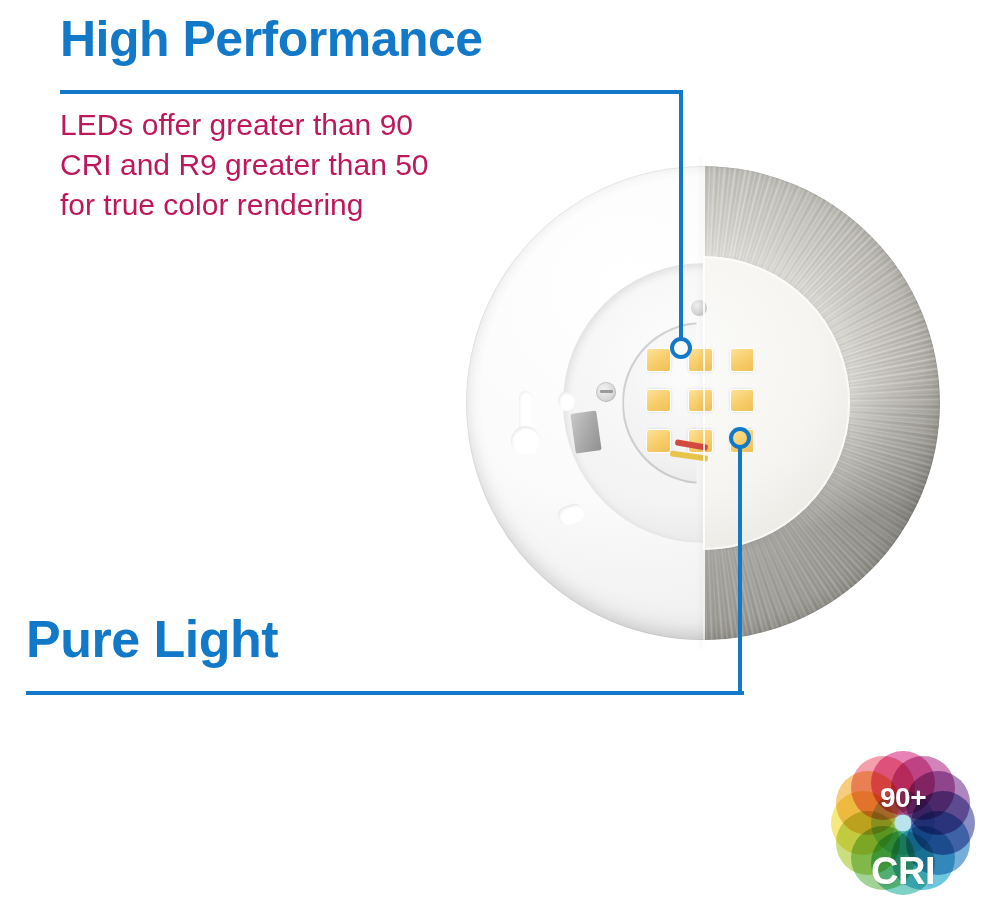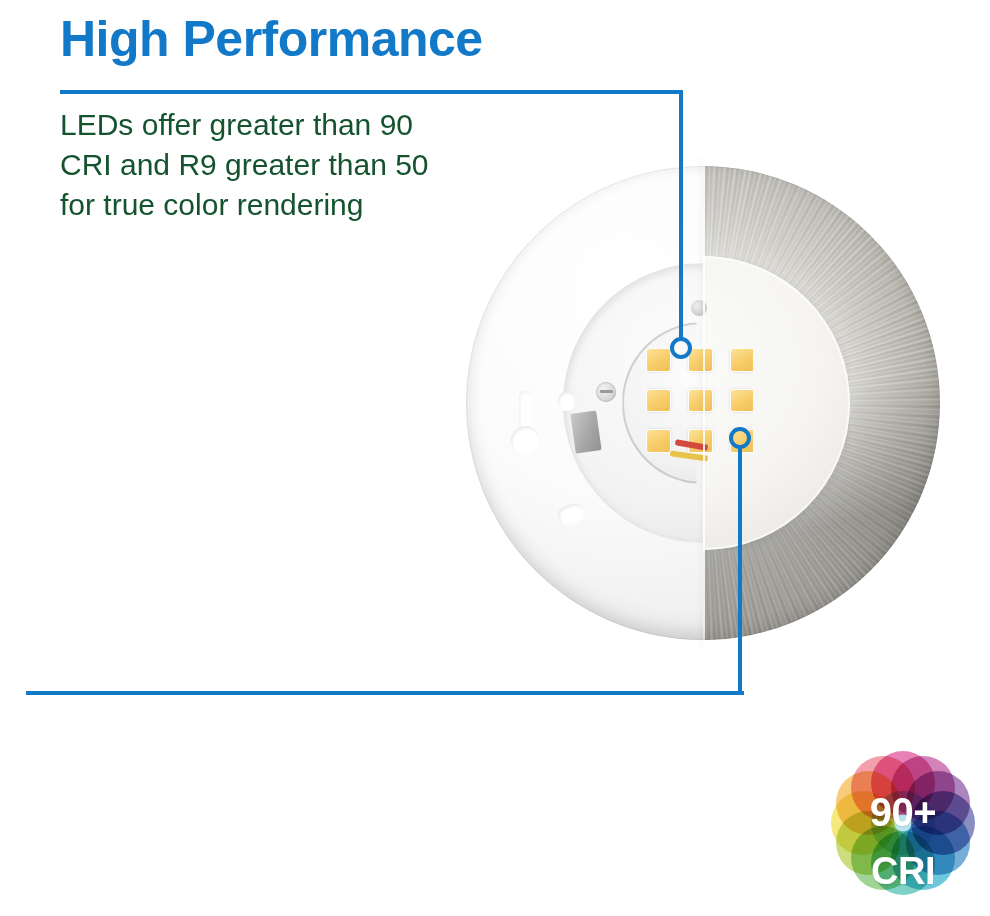--- a/index.html
+++ b/index.html
@@ -24,21 +24,21 @@
   .callout-heading {
     position: absolute;
     color: #1278c8;
     font-weight: bold;
     letter-spacing: -0.5px;
     white-space: nowrap;
     line-height: 1;
   }
   .callout-body {
     position: absolute;
-    color: #14532d;
+    color: #be185d;
     font-weight: 400;
     line-height: 1.34;
     white-space: pre-line;
   }
 
   #heading-high-performance {
     left: 60px;
     top: 14px;
     font-size: 50px;
   }
@@ -399,21 +399,21 @@
     position: absolute;
     left: 0;
     width: 100%;
     text-align: center;
     color: #ffffff;
     font-weight: bold;
     letter-spacing: -0.5px;
     line-height: 1;
     text-shadow: 0 1px 2px rgba(0,0,0,0.10);
   }
-  #cri-badge-value { top: 44px; font-size: 40px; }
+  #cri-badge-value { top: 36px; font-size: 28px; }
   #cri-badge-label { top: 76px; font-size: 38px; margin-top: 28px; }
 </style>
 </head>
 <body>
 
 <div id="stage">
 
   <div id="product-figure">
     <div id="disc-shadow"></div>
 
@@ -461,20 +461,21 @@
 
   <div class="callout-heading" id="heading-high-performance">High Performance</div>
   <div id="rule-high-performance"></div>
   <div class="callout-body" id="body-high-performance">LEDs offer greater than 90
 CRI and R9 greater than 50
 for true color rendering</div>
 
   <div class="leader-line-v" id="leader-top-vertical"></div>
   <div class="leader-dot" id="leader-dot-led"></div>
 
+  <div class="callout-heading" id="heading-pure-light">Pure Light</div>
   <div id="rule-pure-light"></div>
 
   <div class="leader-line-v" id="leader-bottom-vertical"></div>
   <div class="leader-dot" id="leader-dot-diffuser"></div>
 
   <div id="cri-badge">
     <div id="cri-petals">
         <div class="petal" style="left: 43px; top: 3px; width: 64px; height: 64px; background: rgb(224, 81, 154);"></div>
         <div class="petal" style="left: 63px; top: 8.35898px; width: 64px; height: 64px; background: rgb(192, 83, 159);"></div>
         <div class="petal" style="left: 77.641px; top: 23px; width: 64px; height: 64px; background: rgb(142, 87, 166);"></div>

